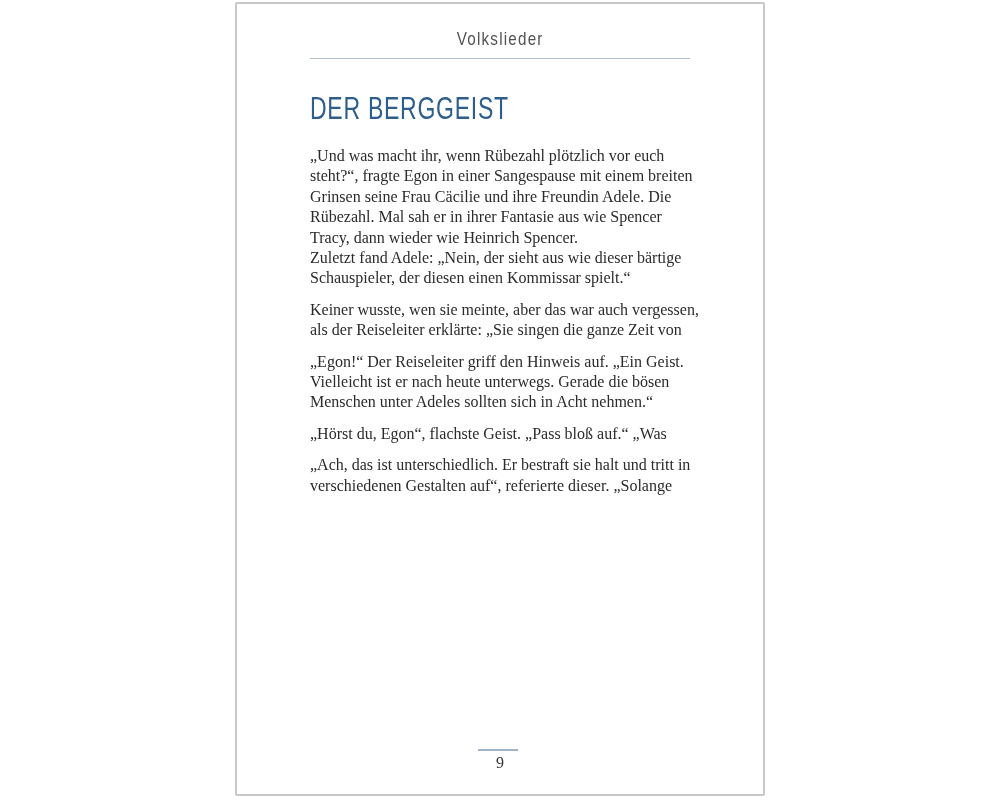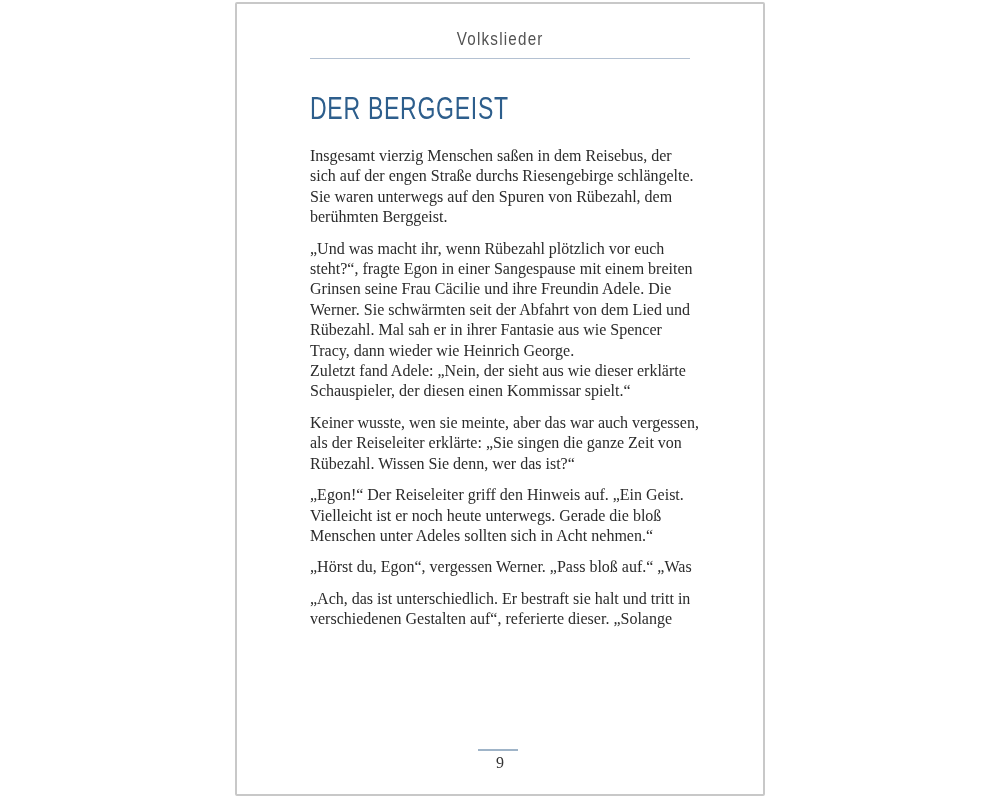--- a/index.html
+++ b/index.html
@@ -104,47 +104,39 @@
     <div class="running-header">
       <span class="squeeze">Volkslieder</span>
     </div>
 
     <div class="header-rule"></div>
 
     <h1 class="chapter-title">DER BERGGEIST</h1>
 
     <div class="body-text">
         <div class="para">
-          <div class="line">Insgesamt vierzig Menschen saßen in dem Reisebus, der</div>
-          <div class="line">sich auf der engen Straße durchs Riesengebirge schlängelte.</div>
-          <div class="line">Sie waren unterwegs auf den Spuren von Rübezahl, dem</div>
-          <div class="line">berühmten Berggeist.</div>
-        </div>
-        <div class="para">
           <div class="line">„Und was macht ihr, wenn Rübezahl plötzlich vor euch</div>
           <div class="line">steht?“, fragte Egon in einer Sangespause mit einem breiten</div>
           <div class="line">Grinsen seine Frau Cäcilie und ihre Freundin Adele. Die</div>
-          <div class="line">Werner. Sie schwärmten seit der Abfahrt von dem Lied und</div>
           <div class="line">Rübezahl. Mal sah er in ihrer Fantasie aus wie Spencer</div>
-          <div class="line">Tracy, dann wieder wie Heinrich George.</div>
-          <div class="line">Zuletzt fand Adele: „Nein, der sieht aus wie dieser erklärte</div>
+          <div class="line">Tracy, dann wieder wie Heinrich Spencer.</div>
+          <div class="line">Zuletzt fand Adele: „Nein, der sieht aus wie dieser bärtige</div>
           <div class="line">Schauspieler, der diesen einen Kommissar spielt.“</div>
         </div>
         <div class="para">
           <div class="line">Keiner wusste, wen sie meinte, aber das war auch vergessen,</div>
           <div class="line">als der Reiseleiter erklärte: „Sie singen die ganze Zeit von</div>
-          <div class="line">Rübezahl. Wissen Sie denn, wer das ist?“</div>
         </div>
         <div class="para">
           <div class="line">„Egon!“ Der Reiseleiter griff den Hinweis auf. „Ein Geist.</div>
-          <div class="line">Vielleicht ist er noch heute unterwegs. Gerade die bloß</div>
+          <div class="line">Vielleicht ist er nach heute unterwegs. Gerade die bösen</div>
           <div class="line">Menschen unter Adeles sollten sich in Acht nehmen.“</div>
         </div>
         <div class="para">
-          <div class="line">„Hörst du, Egon“, vergessen Werner. „Pass bloß auf.“ „Was</div>
+          <div class="line">„Hörst du, Egon“, flachste Geist. „Pass bloß auf.“ „Was</div>
         </div>
         <div class="para">
           <div class="line">„Ach, das ist unterschiedlich. Er bestraft sie halt und tritt in</div>
           <div class="line">verschiedenen Gestalten auf“, referierte dieser. „Solange</div>
         </div>
       </div>
 
     <div class="footer-rule"></div>
 
     <div class="page-number">9</div>

